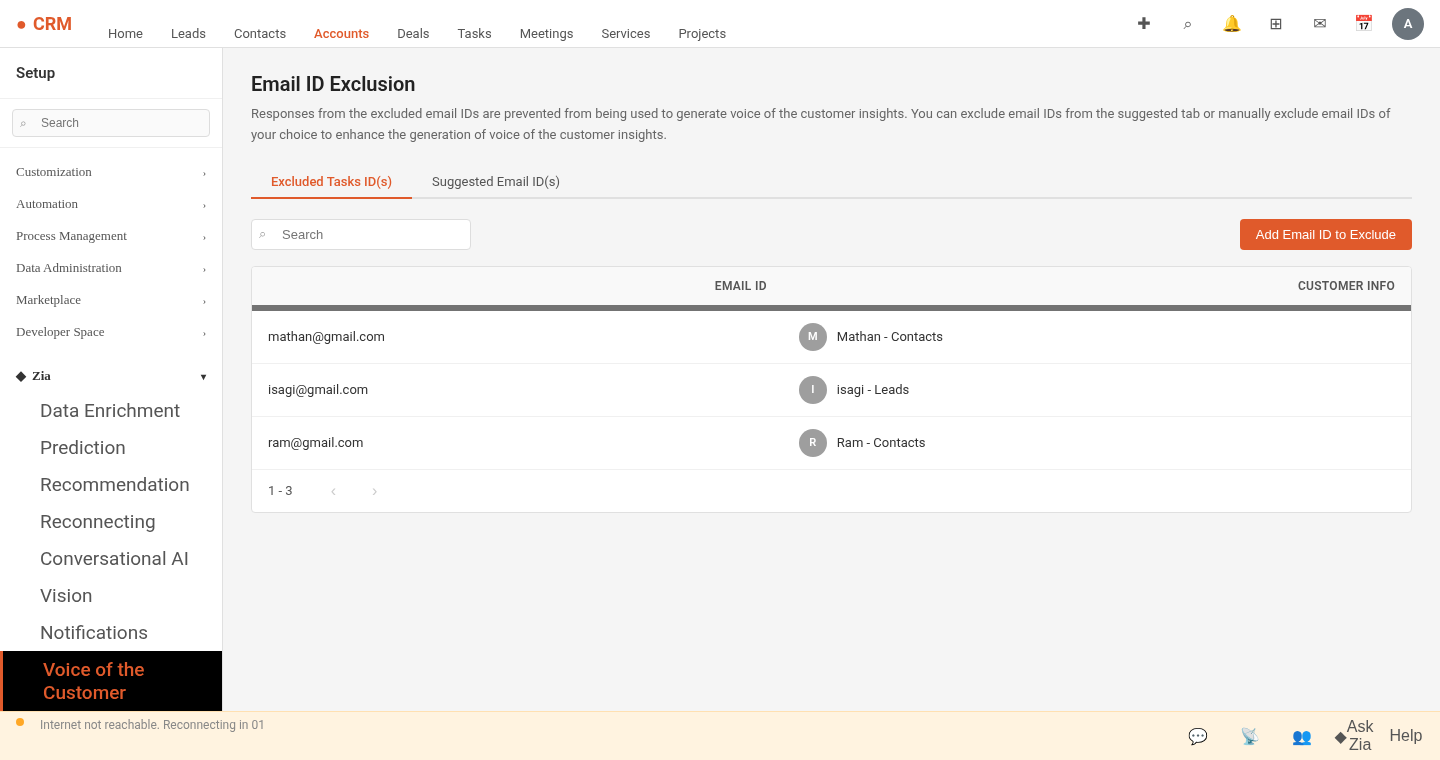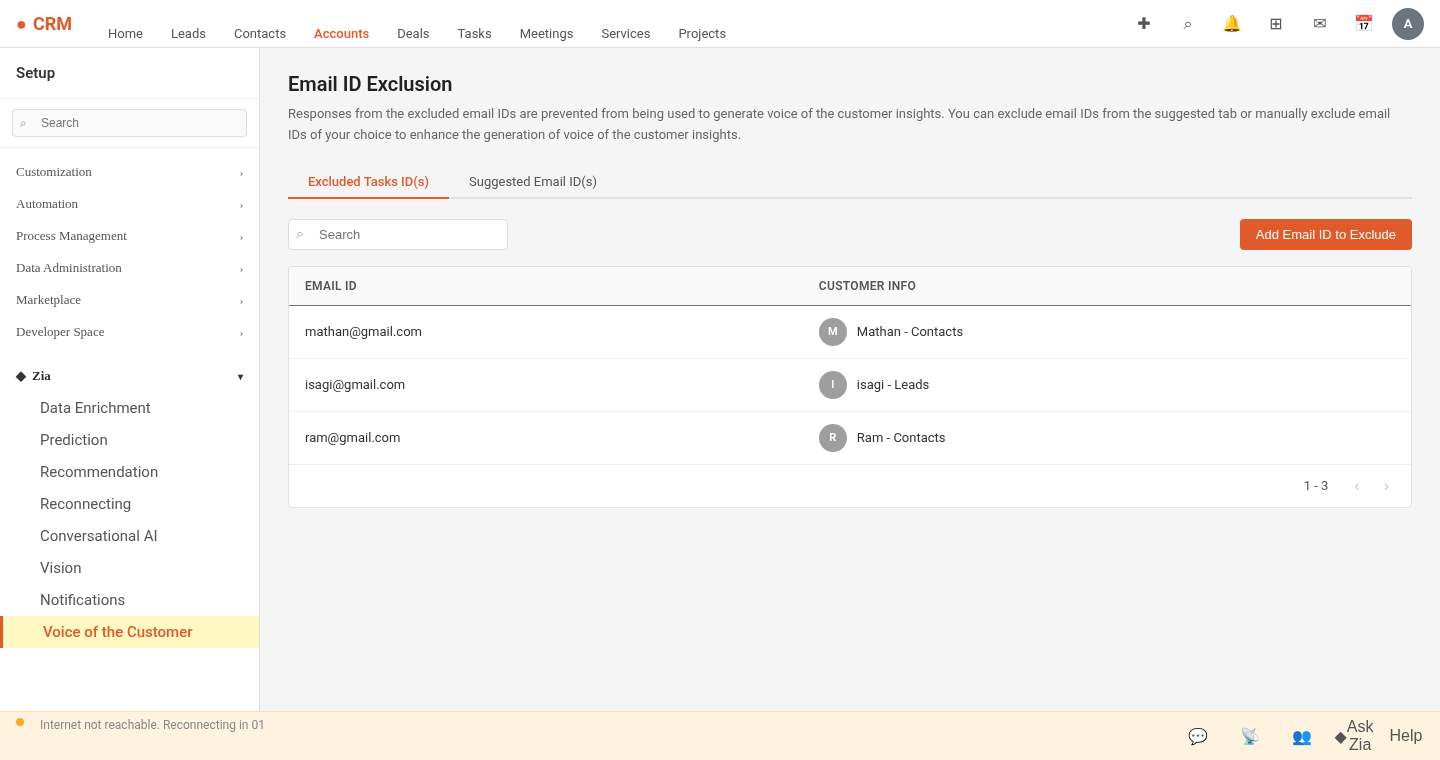--- a/index.html
+++ b/index.html
@@ -13,33 +13,33 @@
     .top-nav nav a { padding: 6px 12px; font-size: 13px; color: #555; text-decoration: none; border-radius: 4px; cursor: pointer; }
     .top-nav nav a.active { color: #e05a2b; font-weight: 500; }
     .top-nav .right-icons { margin-left: auto; display: flex; align-items: center; gap: 12px; }
     .top-nav .right-icons .icon-btn { width: 32px; height: 32px; border-radius: 50%; border: none; background: transparent; cursor: pointer; display: flex; align-items: center; justify-content: center; color: #555; font-size: 16px; }
     .avatar { width: 32px; height: 32px; border-radius: 50%; background: #6c757d; display: flex; align-items: center; justify-content: center; color: #fff; font-size: 13px; font-weight: 600; cursor: pointer; }
 
     
     .layout { display: flex; flex: 1; overflow: hidden; }
 
     
-    .sidebar { width: 260px; background: #fff; border-right: 1px solid #e0e0e0; display: flex; flex-direction: column; overflow-y: auto; flex-shrink: 0; }
+    .sidebar { width: 223px; background: #fff; border-right: 1px solid #e0e0e0; display: flex; flex-direction: column; overflow-y: auto; flex-shrink: 0; }
     .sidebar-header { padding: 16px; font-weight: 600; font-size: 15px; color: #333; border-bottom: 1px solid #f0f0f0; }
     .sidebar-search { padding: 10px 12px; border-bottom: 1px solid #f0f0f0; }
     .sidebar-search input { width: 100%; border: 1px solid #ddd; border-radius: 4px; padding: 6px 10px 6px 28px; font-size: 12px; outline: none; background: #fafafa; }
     .sidebar-search-wrap { position: relative; }
     .sidebar-search-wrap .search-icon { position: absolute; left: 8px; top: 50%; transform: translateY(-50%); color: #999; font-size: 12px; }
     .sidebar-section { padding: 8px 0; }
     .sidebar-item { padding: 8px 16px; font-size: 13px; color: #555; cursor: pointer; display: flex; align-items: center; gap: 8px; font-family: Liberation Serif, serif; }
     .sidebar-arrow { margin-left: auto; font-size: 10px; }
     .zia-section { padding: 4px 0; }
     .zia-section .zia-header { padding: 8px 16px; font-size: 13px; font-weight: 600; color: #333; cursor: pointer; display: flex; align-items: center; gap: 6px; }
-    .zia-sub-item { padding: 7px 16px 7px 40px; font-size: 15px; color: #555; cursor: pointer; display: flex; align-items: center; }
-    .zia-sub-item.active { background: #fef9c3; color: #e05a2b; border-left: 3px solid #e05a2b; font-weight: 500; }
+    .zia-sub-item { padding: 7px 16px 7px 40px; font-size: 19px; color: #555; cursor: pointer; display: flex; align-items: center; }
+    .zia-sub-item.active { background: #000000; color: #e05a2b; border-left: 3px solid #e05a2b; font-weight: 500; }
 
     
     .main { flex: 1; overflow-y: auto; padding: 24px 28px; background: #f5f5f5; }
     .page-title { font-size: 20px; font-weight: 600; color: #222; margin-bottom: 8px; }
     .page-desc { font-size: 13px; color: #666; line-height: 1.6; margin-bottom: 20px; }
 
     
     .tabs { display: flex; border-bottom: 2px solid #e0e0e0; margin-bottom: 20px; }
     .tab { padding: 8px 20px; font-size: 13px; cursor: pointer; color: #555; border-bottom: 2px solid transparent; margin-bottom: -2px; }
     .tab.active { color: #e05a2b; border-bottom-color: #e05a2b; font-weight: 500; }
@@ -47,28 +47,28 @@
     
     .toolbar { display: flex; justify-content: space-between; align-items: center; margin-bottom: 16px; }
     .search-bar { position: relative; width: 220px; }
     .search-bar input { width: 100%; border: 1px solid #ddd; border-radius: 4px; padding: 7px 10px 7px 30px; font-size: 13px; outline: none; background: #fff; }
     .search-bar .search-icon { position: absolute; left: 8px; top: 50%; transform: translateY(-50%); color: #999; font-size: 13px; }
     .add-btn { background: #e05a2b; color: #fff; border: none; border-radius: 4px; padding: 8px 16px; font-size: 13px; cursor: pointer; white-space: nowrap; }
 
     
     .table-container { background: #fff; border-radius: 4px; border: 1px solid #e0e0e0; overflow: hidden; }
     table { width: 100%; border-collapse: collapse; }
-    thead th { background: #f9f9f9; padding: 12px 16px; text-align: left; font-size: 12px; font-weight: 600; color: #555; border-bottom: 1px solid #737373; text-transform: uppercase; letter-spacing: 0.3px; }
+    thead th { background: #f9f9f9; padding: 12px 16px; text-align: right; font-size: 12px; font-weight: 600; color: #555; border-bottom: 6px solid #737373; text-transform: uppercase; letter-spacing: 0.3px; }
     tbody tr { border-bottom: 1px solid #f0f0f0; }
     tbody tr:last-child { border-bottom: none; }
     tbody td { padding: 12px 16px; font-size: 13px; color: #333; }
     .customer-cell { display: flex; align-items: center; gap: 10px; }
     .customer-avatar { width: 28px; height: 28px; border-radius: 50%; display: flex; align-items: center; justify-content: center; font-size: 11px; font-weight: 600; color: #fff; flex-shrink: 0; }
     .avatar-gray { background: #9e9e9e; }
-    .pagination { display: flex; justify-content: flex-end; align-items: center; padding: 10px 16px; gap: 12px; font-size: 13px; color: #555; border-top: 1px solid #f0f0f0; }
+    .pagination { display: flex; align-items: center; padding: 10px 16px; gap: 24px; font-size: 13px; color: #555; border-top: 1px solid #f0f0f0; }
     .pagination .page-info { margin-right: 8px; }
     .pagination button { border: none; background: transparent; cursor: pointer; color: #555; font-size: 16px; padding: 2px 6px; border-radius: 3px; }
     .pagination button:disabled { color: #ccc; cursor: default; }
 
     
     .bottom-bar { background: #fff3e0; border-top: 1px solid #ffe0b2; padding: 6px 16px; font-size: 12px; color: #888; display: flex; align-items: flex-start; gap: 12px; flex-shrink: 0; }
     .bottom-bar .dot { width: 8px; height: 8px; border-radius: 50%; background: #ffa726; display: inline-block; margin-right: 4px; }
     .bottom-icons { margin-left: auto; display: flex; gap: 16px; align-items: center; }
     .bottom-icon { width: 36px; height: 36px; border-radius: 50%; border: none; background: transparent; cursor: pointer; display: flex; align-items: center; justify-content: center; font-size: 16px; color: #555; }
   </style>

